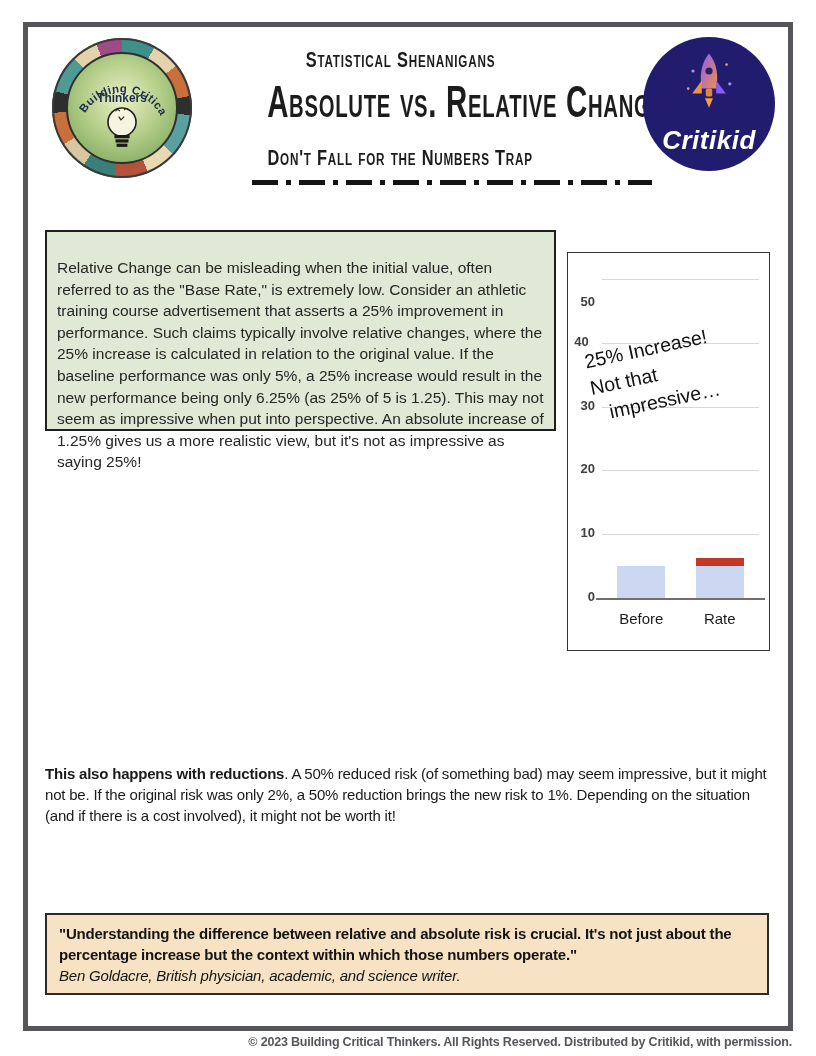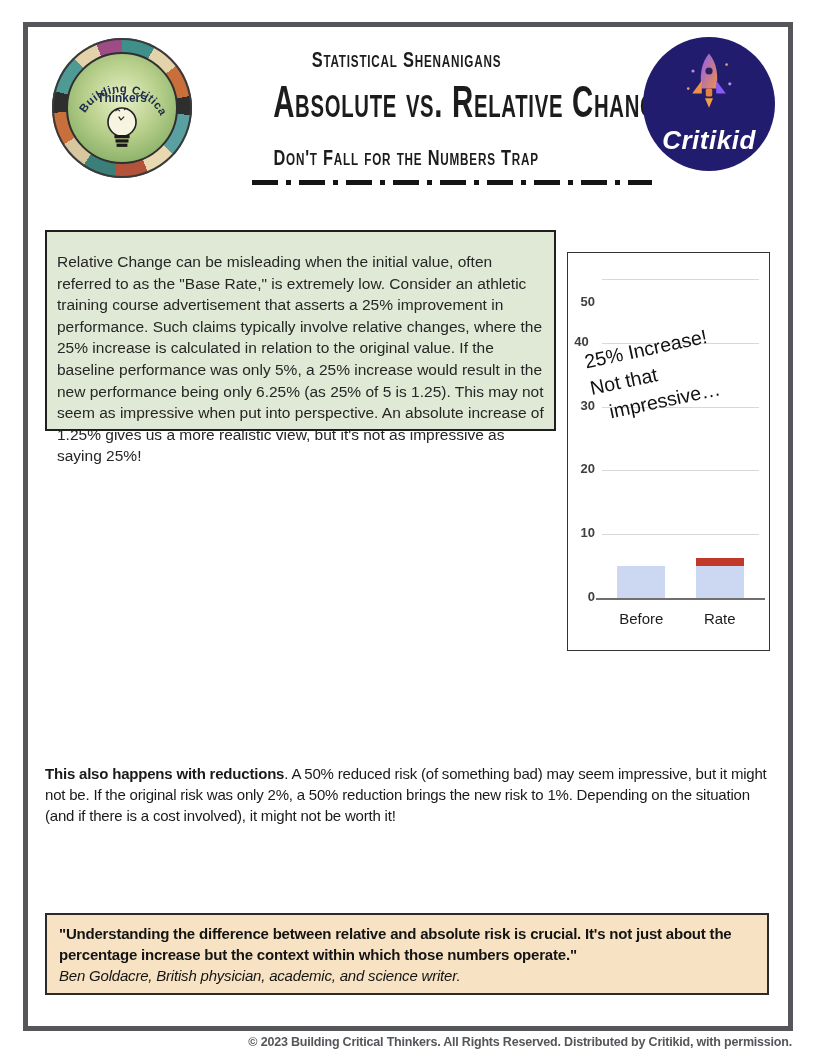--- a/index.html
+++ b/index.html
@@ -15,21 +15,21 @@
     background:conic-gradient(#3f8f8a 0 28deg,#e2d3ab 28deg 52deg,#c96f3b 52deg 80deg,
       #2e2e2e 80deg 96deg,#5aa0a0 96deg 132deg,#e8d9b0 132deg 158deg,#b3543a 158deg 186deg,
       #3a7f7a 186deg 214deg,#d8c79e 214deg 238deg,#c96f3b 238deg 266deg,#2e2e2e 266deg 284deg,
       #4f9a94 284deg 316deg,#e2d3ab 316deg 338deg,#9e4b86 338deg 360deg);
     box-shadow:0 0 0 2px #3a3a3a inset; }
   .bct-inner { position:absolute; left:14px; top:14px; width:112px; height:112px; border-radius:50%;
     background:radial-gradient(circle at 50% 42%, #e9f0c8 0%, #b7cf8a 45%, #6f9e55 100%);
     border:2px solid #2f2f2f; }
   .bct-inner svg { width:100%; height:100%; }
 
-  .title-block { position:absolute; left:188px; top:48px; width:436px; text-align:center; color:#1c1c1c; }
+  .title-block { position:absolute; left:182px; top:48px; width:436px; text-align:center; color:#1c1c1c; }
   .sc { display:inline-block; font-variant:small-caps; font-weight:600; white-space:nowrap; }
   .kicker .sc { font-size:21px; letter-spacing:1px; transform:scale(0.78,1.05); }
   .main-title { margin-top:6px; }
   .main-title .sc { font-size:42px; letter-spacing:1px; transform:scale(0.70,1.05); }
   .subtitle { margin-top:20px; }
   .subtitle .sc { font-size:21px; letter-spacing:1px; transform:scale(0.78,1.05); }
 
   .critikid-logo { position:absolute; left:643px; top:37px; width:132px; height:134px;
     border-radius:50%; background:#221c6e;font-style:italic; }
   .critikid-logo svg { position:absolute; left:26px; top:8px; width:80px; height:84px; }
@@ -41,21 +41,21 @@
       #141414 34px 39px,transparent 39px 47px); }
 
   
   .explore-btn { position:absolute; left:630px; top:203px; width:122px; height:43px;
     background:#b5c06f; border:2px solid #1a1a1a; display:flex; align-items:center;
     justify-content:center; cursor:pointer; }
   .explore-btn .sc { font-size:27px; font-weight:600; letter-spacing:2px; transform:scale(0.75,1.05); color:#141414;}
 
   
   .intro-box { position:absolute; left:45px; top:230px; width:511px; height:201px;
-    background:#e0e9d5; border:2px solid #1f1f1f; padding:19px 10px;
+    background:#e0e9d5; border:2px solid #1f1f1f; padding:25px 10px;
     font-size:15.5px; line-height:21.6px; color:#262626; }
 
   .question { position:absolute; left:47px; top:458px; width:505px;
     font-size:15.5px; line-height:21.6px; color:#1d1d1d; }
 
   
   .chart-box { position:absolute; left:567px; top:252px; width:203px; height:399px;
     background:#fff; border:1.5px solid #333; }
   .chart-plot { position:relative; width:100%; height:100%; }
   .gridline { position:absolute; height:1px; background:#d8d8d8; }

